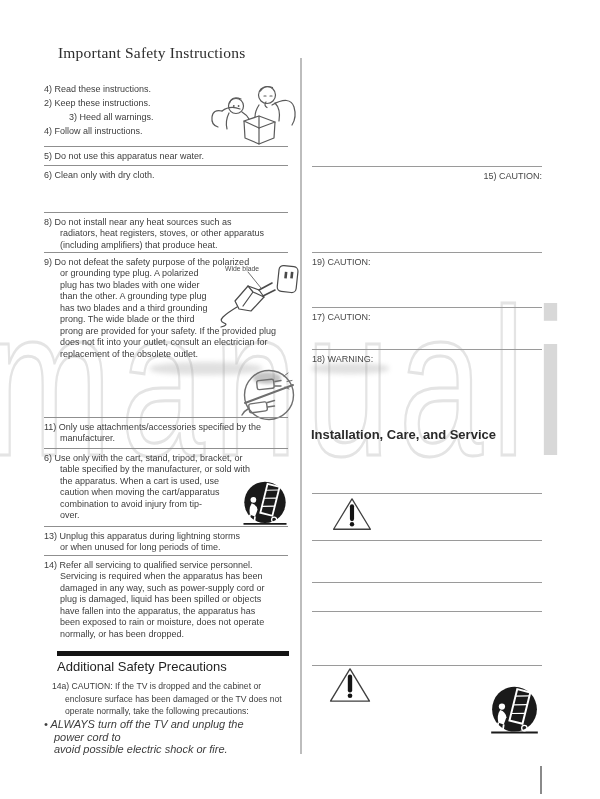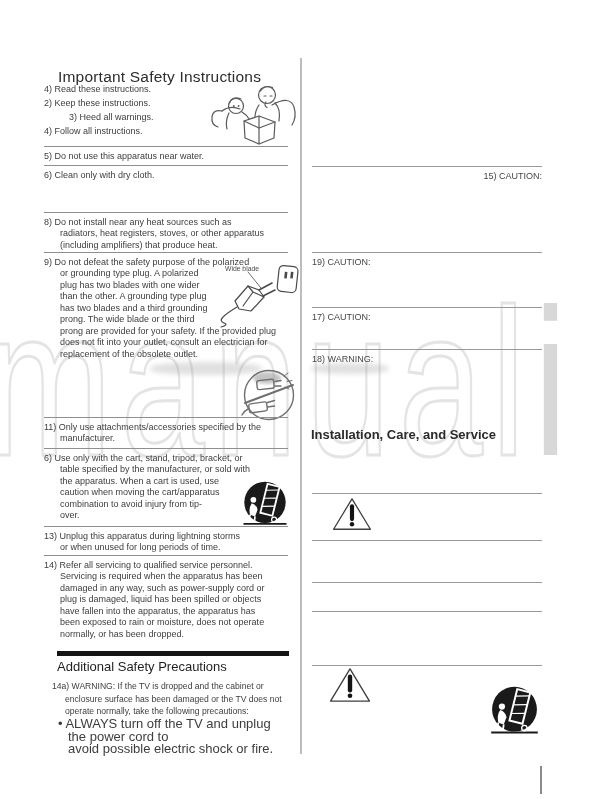--- a/index.html
+++ b/index.html
@@ -10,33 +10,33 @@
   .wm{position:absolute;left:-14px;top:278px;z-index:1;line-height:1;font-size:210px;
       letter-spacing:12px;transform:scaleX(0.72);transform-origin:0 50%;
       white-space:nowrap;pointer-events:none;}
   .wm-o{color:transparent;-webkit-text-stroke:3px #e4e4e4;}
   .wm-s{color:#d8d8d8;}
 
   .smudge{position:absolute;background:#9a9a9a;opacity:.30;filter:blur(2.5px);
           border-radius:45%;z-index:2;}
 
   
-  .h1{position:absolute;left:58px;top:68px;font-size:15.5px;color:#2d2d2d;z-index:2;letter-spacing:.2px;}
+  .h1{position:absolute;left:58px;top:44px;font-size:15.5px;color:#2d2d2d;z-index:2;letter-spacing:.2px;font-family:Liberation Serif, serif;}
   .h2{position:absolute;left:57px;top:659px;font-size:13px;color:#1f1f1f;z-index:2;}
   .h3{position:absolute;left:311px;top:427px;font-size:13px;font-weight:bold;color:#2a2a2a;z-index:2;}
   .bar{position:absolute;left:57px;top:651px;width:232px;height:5px;background:#141414;z-index:2;}
 
   
   .itm{position:absolute;left:44px;width:244px;font-size:9px;line-height:11.5px;z-index:2;color:#3d3d3d;}
   .itm .t{padding-left:16px;text-indent:-16px;white-space:pre-line;}
   .rule{border-top:1px solid #8f8f8f;padding-top:3.5px;}
 
   .addl{position:absolute;left:52px;width:242px;font-size:8.6px;line-height:12.5px;z-index:2;color:#3d3d3d;}
   .addl .t2{padding-left:13px;text-indent:-13px;white-space:pre-line;}
-  .blt{position:absolute;left:58px;width:232px;font-size:13px;line-height:12.5px;z-index:2;color:#3d3d3d;}
+  .blt{position:absolute;left:44px;width:232px;font-size:11px;line-height:12.5px;z-index:2;color:#3d3d3d;font-style:italic;}
   .blt .t3{padding-left:10px;text-indent:-10px;white-space:pre-line;}
 
   
   .rlbl{position:absolute;left:312px;width:230px;font-size:9px;color:#474747;z-index:2;
         border-top:1px solid #9a9a9a;padding-top:4px;}
   .rline{position:absolute;left:312px;width:230px;border-top:1px solid #9a9a9a;z-index:2;}
   .vdiv{position:absolute;left:300px;top:58px;width:2px;height:696px;background:#bdbdbd;z-index:2;}
   .edge{position:absolute;left:540px;top:766px;width:2px;height:28px;background:#8a8a8a;z-index:2;}
 
   .ill{position:absolute;z-index:2;}
@@ -192,21 +192,21 @@
 plug is damaged, liquid has been spilled or objects
 have fallen into the apparatus, the apparatus has
 been exposed to rain or moisture, does not operate
 normally, or has been dropped.</div>
     </div>
 
   <div class="bar"></div>
   <div class="h2">Additional Safety Precautions</div>
 
   <div class="addl" style="top:680px;">
-      <div class="t2">14a) WARNING: If the TV is dropped and the cabinet or
+      <div class="t2">14a) CAUTION: If the TV is dropped and the cabinet or
 enclosure surface has been damaged or the TV does not
 operate normally, take the following precautions:</div>
     </div>
   <div class="blt" style="top:718px;">
       <div class="t3">• ALWAYS turn off the TV and unplug the power cord to
 avoid possible electric shock or fire.</div>
     </div>
 
   <div class="rlbl" style="top:166px;text-align:right;">15) CAUTION:</div>
   <div class="rlbl" style="top:252px;">19) CAUTION:</div>

